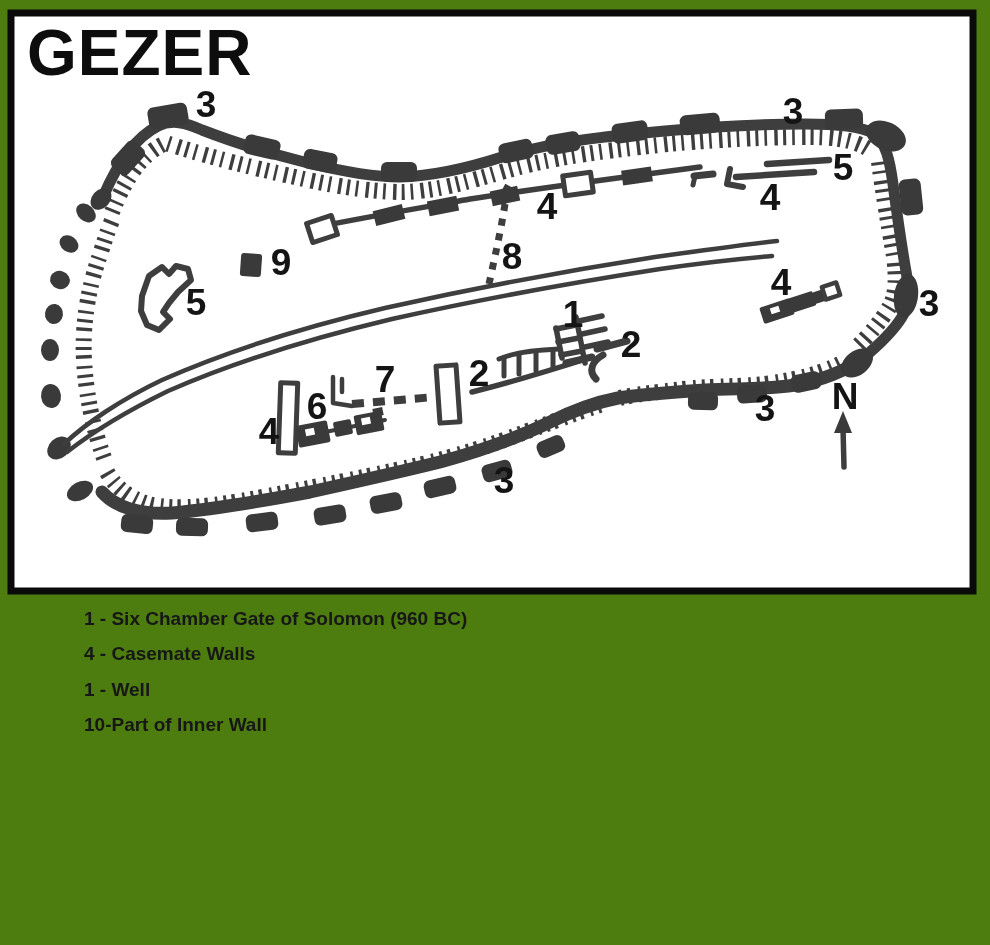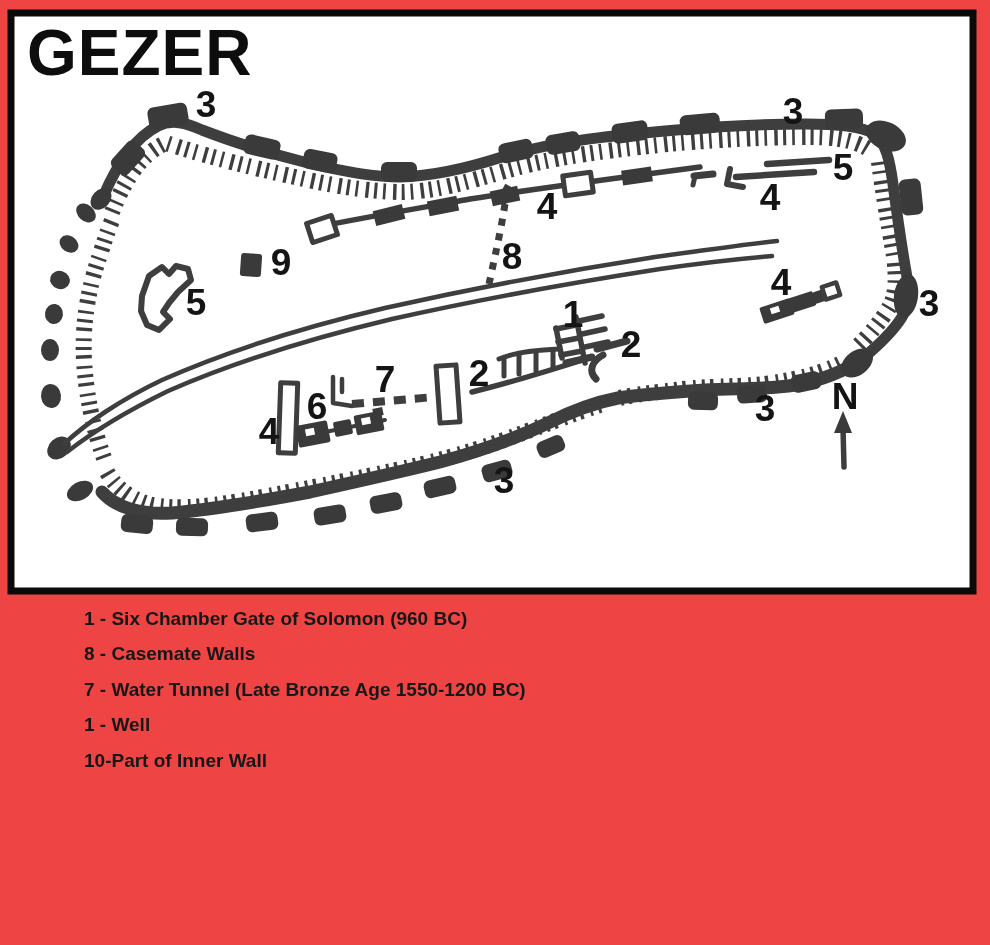--- a/index.html
+++ b/index.html
@@ -1,17 +1,17 @@
 <!DOCTYPE html>
 <html><head>
 <meta charset="utf-8">
 <style>
   html,body{margin:0;padding:0;background:#ffffff;}
   .page{
-    position:relative;width:990px;height:945px;background:#ef4444;
+    position:relative;width:990px;height:945px;background:#4d7c0f;
     font-family:"Liberation Sans",sans-serif;overflow:hidden;
   }
   .map-area{position:absolute;left:0;top:0;width:990px;height:600px;}
   .map-area svg{position:absolute;left:0;top:0;}
   .map-title{
     position:absolute;left:27px;top:16px;
     font-size:64px;font-weight:bold;color:#0d0d0d;letter-spacing:1px;
   }
   .mlabel{
     position:absolute;transform:translate(-50%,-50%);
@@ -204,19 +204,18 @@
     <span class="mlabel" style="left:385px;top:379px">7</span>
     <span class="mlabel" style="left:317px;top:406px">6</span>
     <span class="mlabel" style="left:269px;top:431px">4</span>
     <span class="mlabel" style="left:765px;top:408px">3</span>
     <span class="mlabel" style="left:504px;top:480px">3</span>
     <span class="mlabel" style="left:845px;top:396px">N</span>
   </div>
 
   <div class="legend">
     <div class="legend-item">1 - Six Chamber Gate of Solomon (960 BC)</div>
-    <div class="legend-item">8 - Casemate Walls</div>
-    <div class="legend-item">7 - Water Tunnel (Late Bronze Age 1550-1200 BC)</div>
+    <div class="legend-item">4 - Casemate Walls</div>
     <div class="legend-item">1 - Well</div>
     <div class="legend-item">10-Part of Inner Wall</div>
   </div>
 
 </div>
 
 </body></html>

